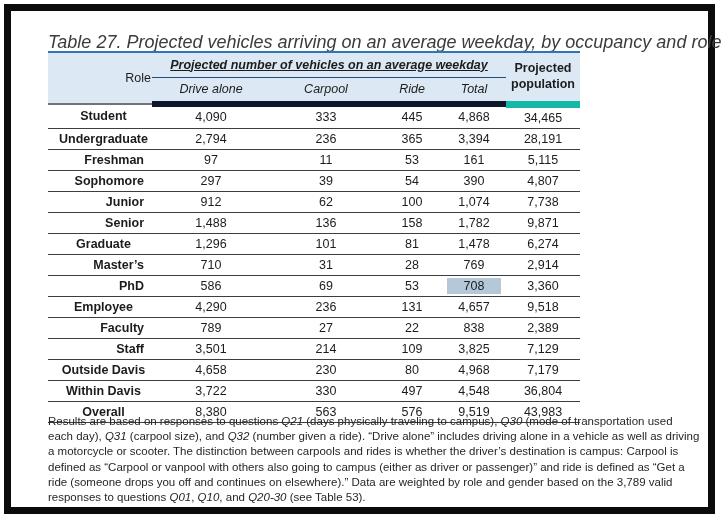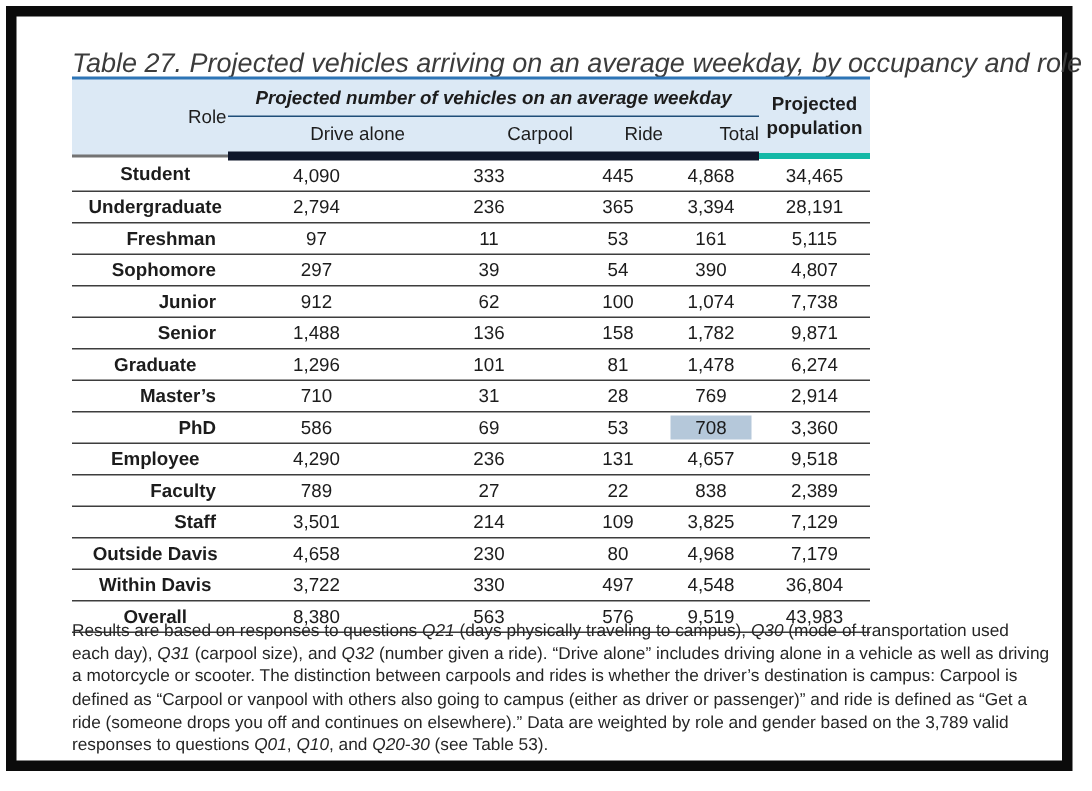--- a/index.html
+++ b/index.html
@@ -45,34 +45,36 @@
     text-align: right;
     border-bottom: 2px solid #737373;
   }
   th.group-h {
     font-weight: bold;
     font-style: italic;
     text-align: center;
     height: 21px;
     border-bottom: 1px solid #1f4e79;
     padding: 1px 2px 2px 2px;
+    text-decoration: underline;
   }
   th.pop-h {
     font-weight: bold;
     text-align: center;
     line-height: 1.25;
     padding: 0 5px;
-    border-bottom: 4px solid #14b8a6;
+    border-bottom: 7px solid #14b8a6;
   }
   tr.sub th {
     font-weight: normal;
     height: 21px;
-    text-align: right;
+    text-align: center;
     border-bottom: 6px solid #0f172a;
     padding: 0 0 2px 0;
+    font-style: italic;
   }
   tbody td {
     border-bottom: 1px solid #3d3d3d;
     height: 20px;
     text-align: center;
     padding: 0;
     vertical-align: middle;
   }
   tbody td.role {
     text-align: center;

